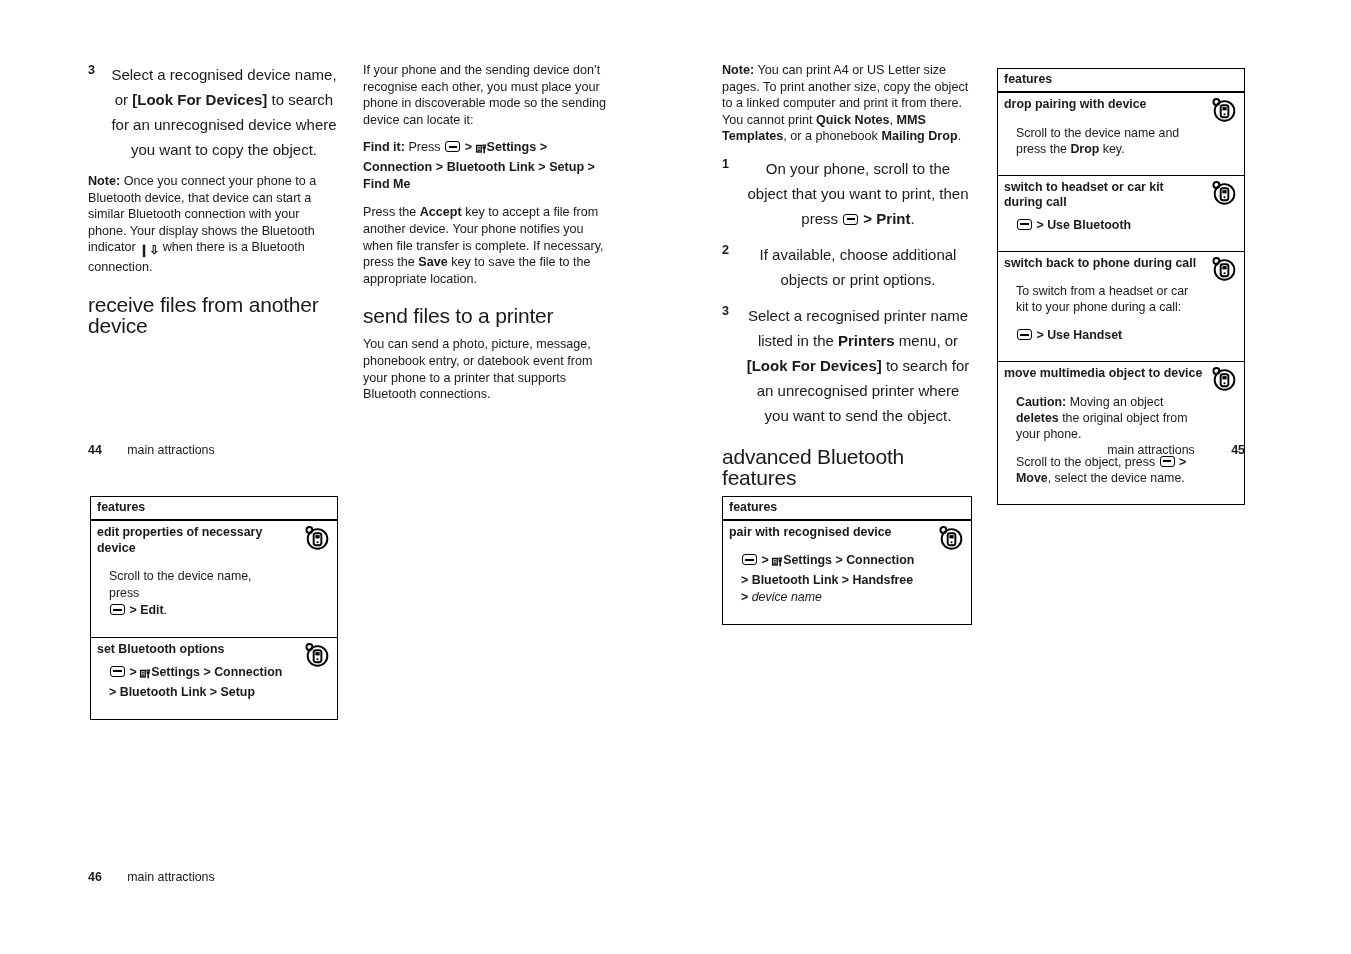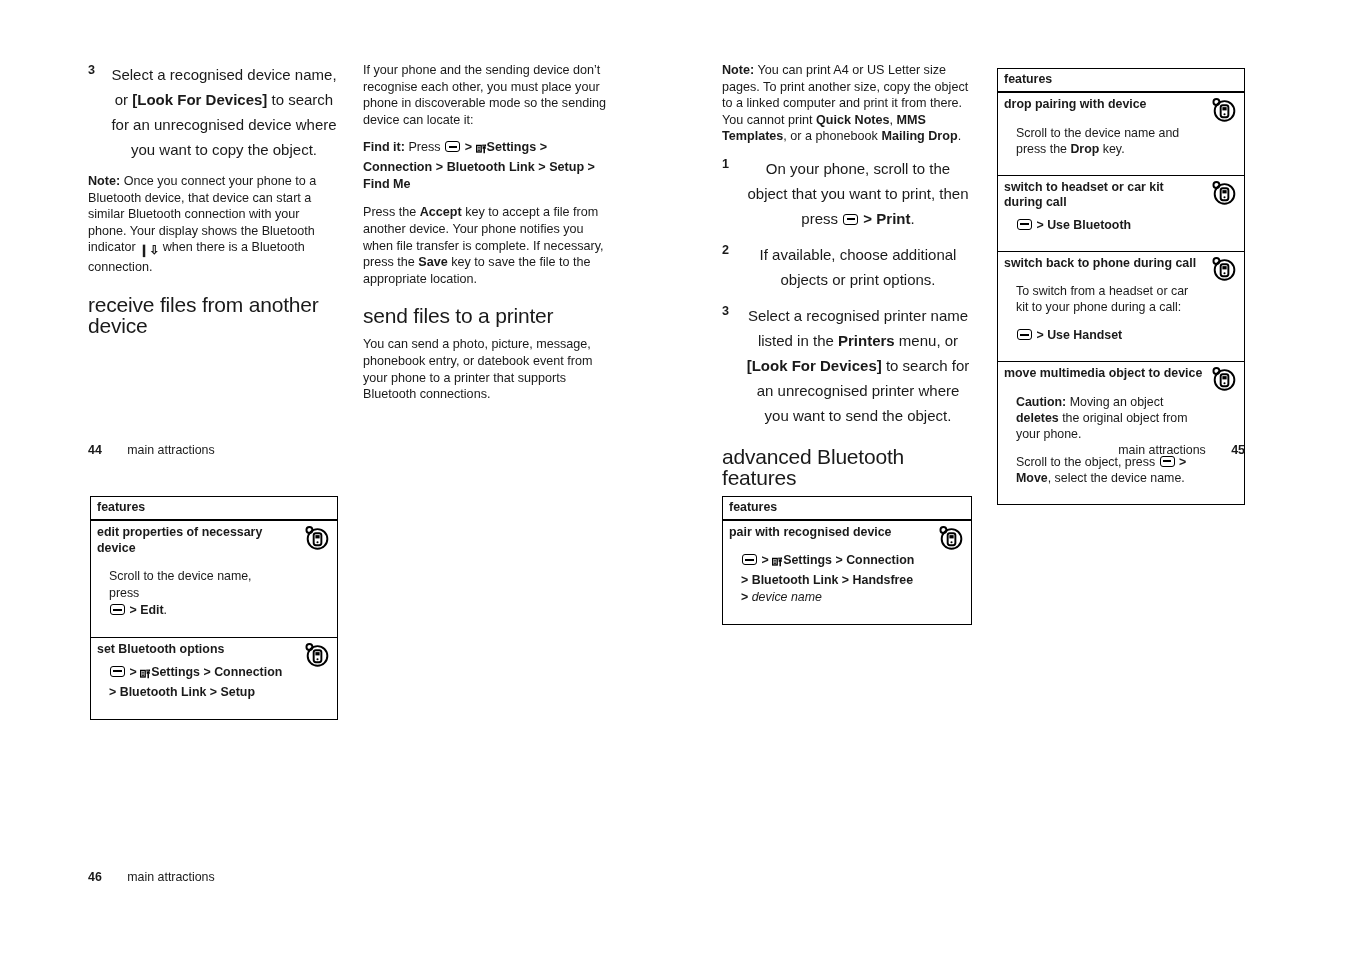--- a/index.html
+++ b/index.html
@@ -273,21 +273,21 @@
   </div>
 </div>
 
 <div class="footer" style="left:88px; top:443px; width:250px;">
   <span class="pg">44</span>
   <span class="lbl" style="margin-left:22px;">main attractions</span>
 </div>
 
 <div class="footer" style="left:995px; top:443px; width:250px; text-align:right;">
   <span class="lbl">main attractions</span>
-  <span class="pg" style="margin-left:22px;">45</span>
+  <span class="pg" style="margin-left:33px;">45</span>
 </div>
 
 <div class="page" style="left:90px; top:496px; width:248px;">
 
   <div class="features-table">
     <div class="features-head">features</div>
 
     <div class="feature-row">
       <div class="feature-icon">
         <svg width="26" height="27" viewBox="0 0 27 27">

